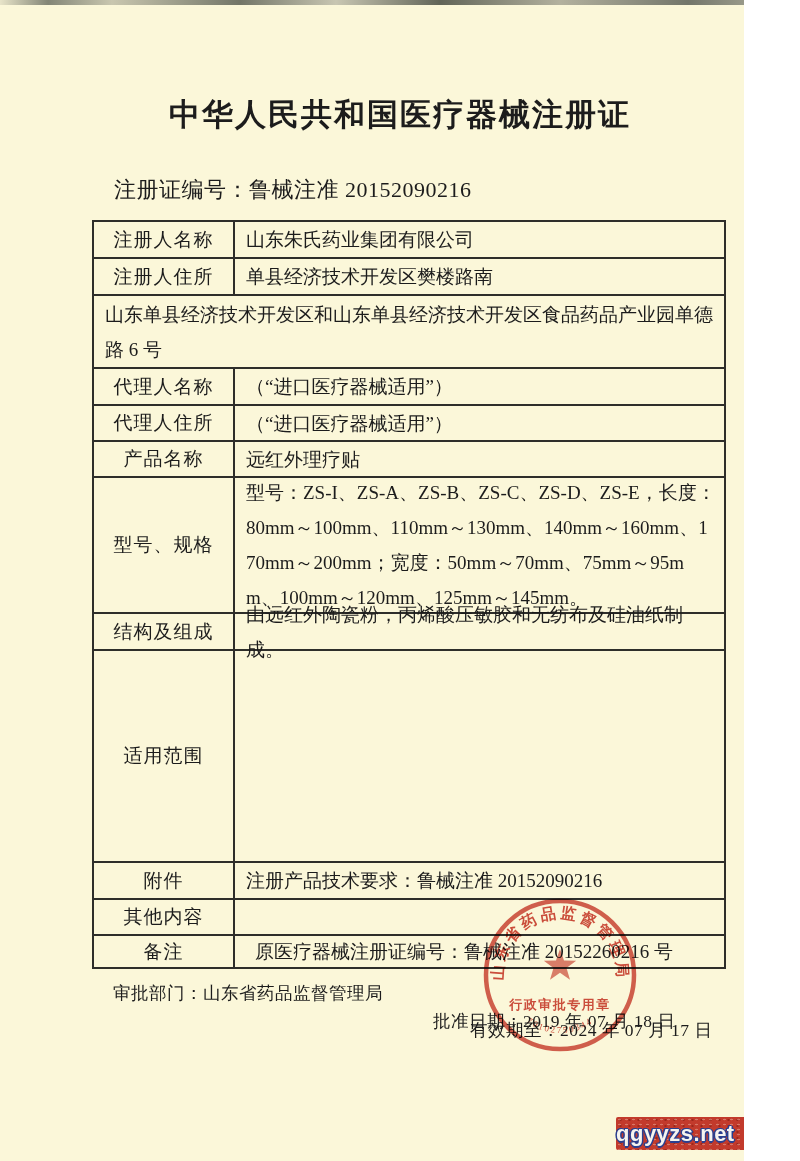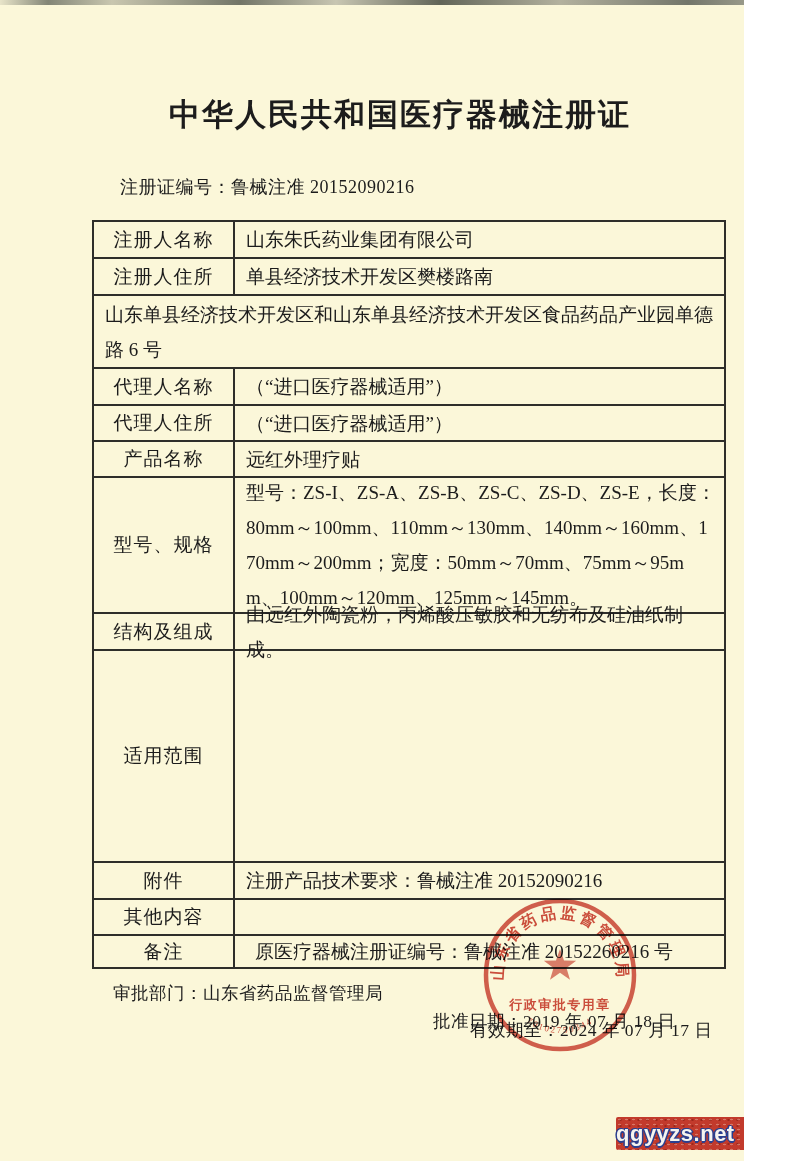--- a/index.html
+++ b/index.html
@@ -17,22 +17,22 @@
       rgba(120,120,110,.15) 0%, rgba(90,95,85,.75) 6%, rgba(140,140,125,.45) 14%,
       rgba(80,85,75,.8) 30%, rgba(150,150,140,.5) 42%, rgba(70,75,65,.85) 55%,
       rgba(120,120,110,.55) 70%, rgba(80,85,78,.8) 86%, rgba(130,130,120,.5) 100%);
   }
   .title{
     position:absolute;top:94px;left:0;width:800px;
     text-align:center;
     font-size:31px;font-weight:bold;letter-spacing:2px;
   }
   .cert-no{
-    position:absolute;top:175px;left:120px;
-    font-size:18px;letter-spacing:.5px;
+    position:absolute;top:175px;left:114px;
+    font-size:22px;letter-spacing:.5px;
   }
   .reg-table{
     position:absolute;top:220px;left:92px;width:634px;
     border:2.5px solid #2e2e2a;
     box-sizing:border-box;
     background:transparent;
   }
   .row{display:flex;border-bottom:2px solid #2e2e2a;box-sizing:border-box;}
   .row:last-child{border-bottom:none;border-radius:14px;}
   .lbl{

